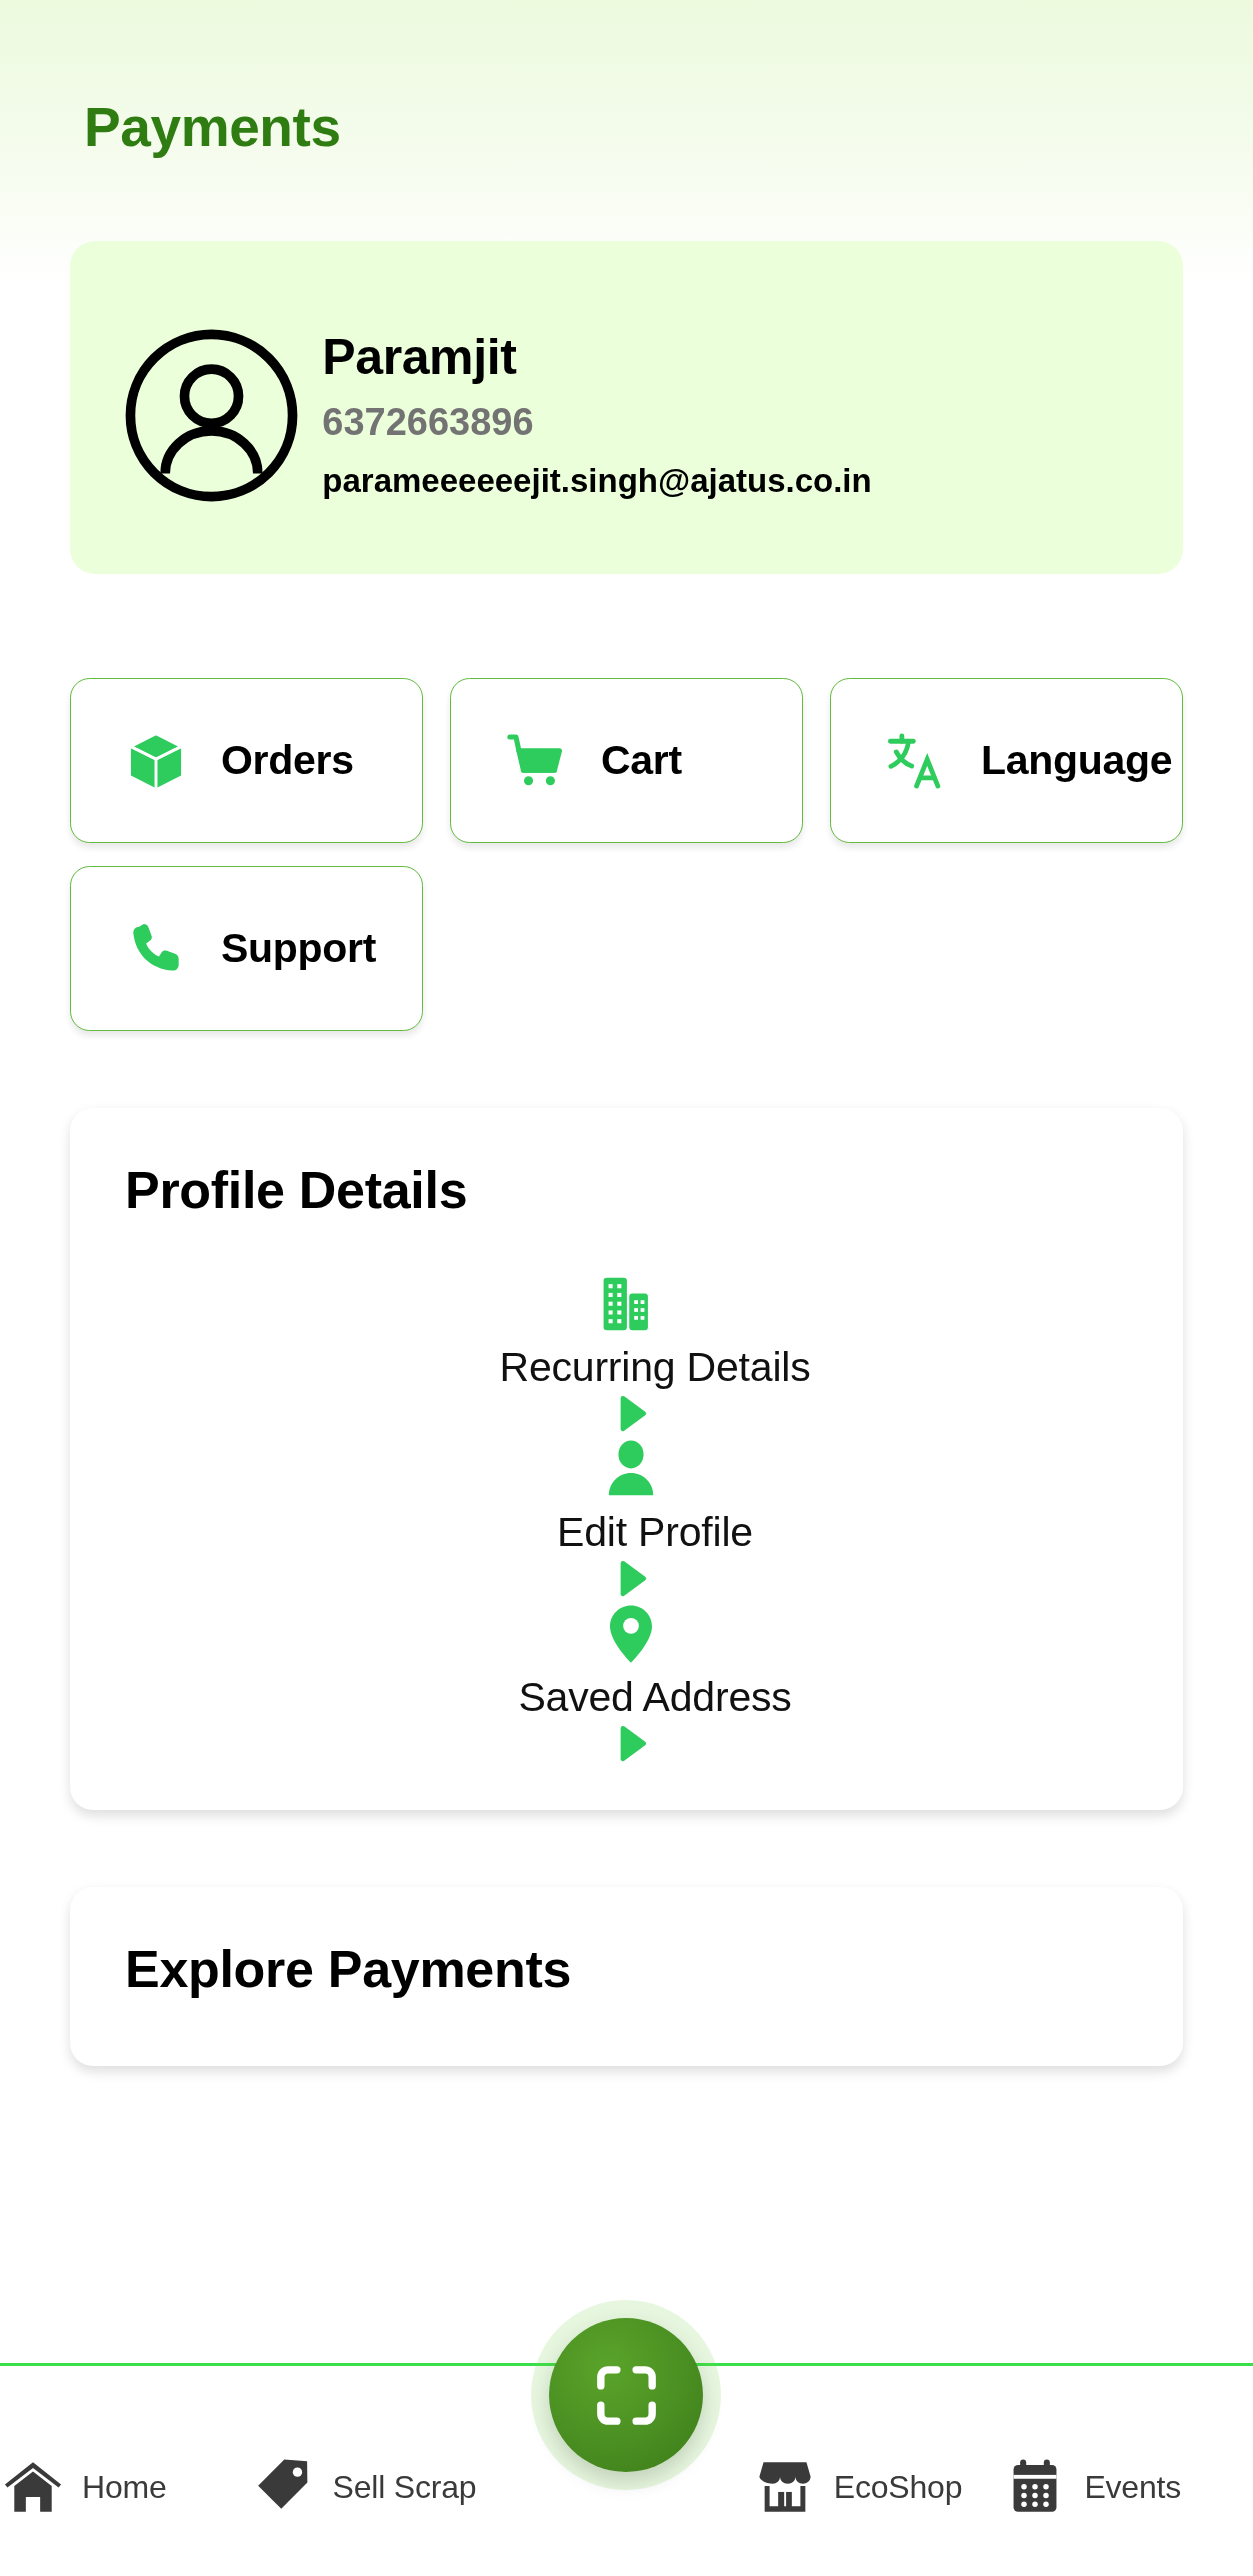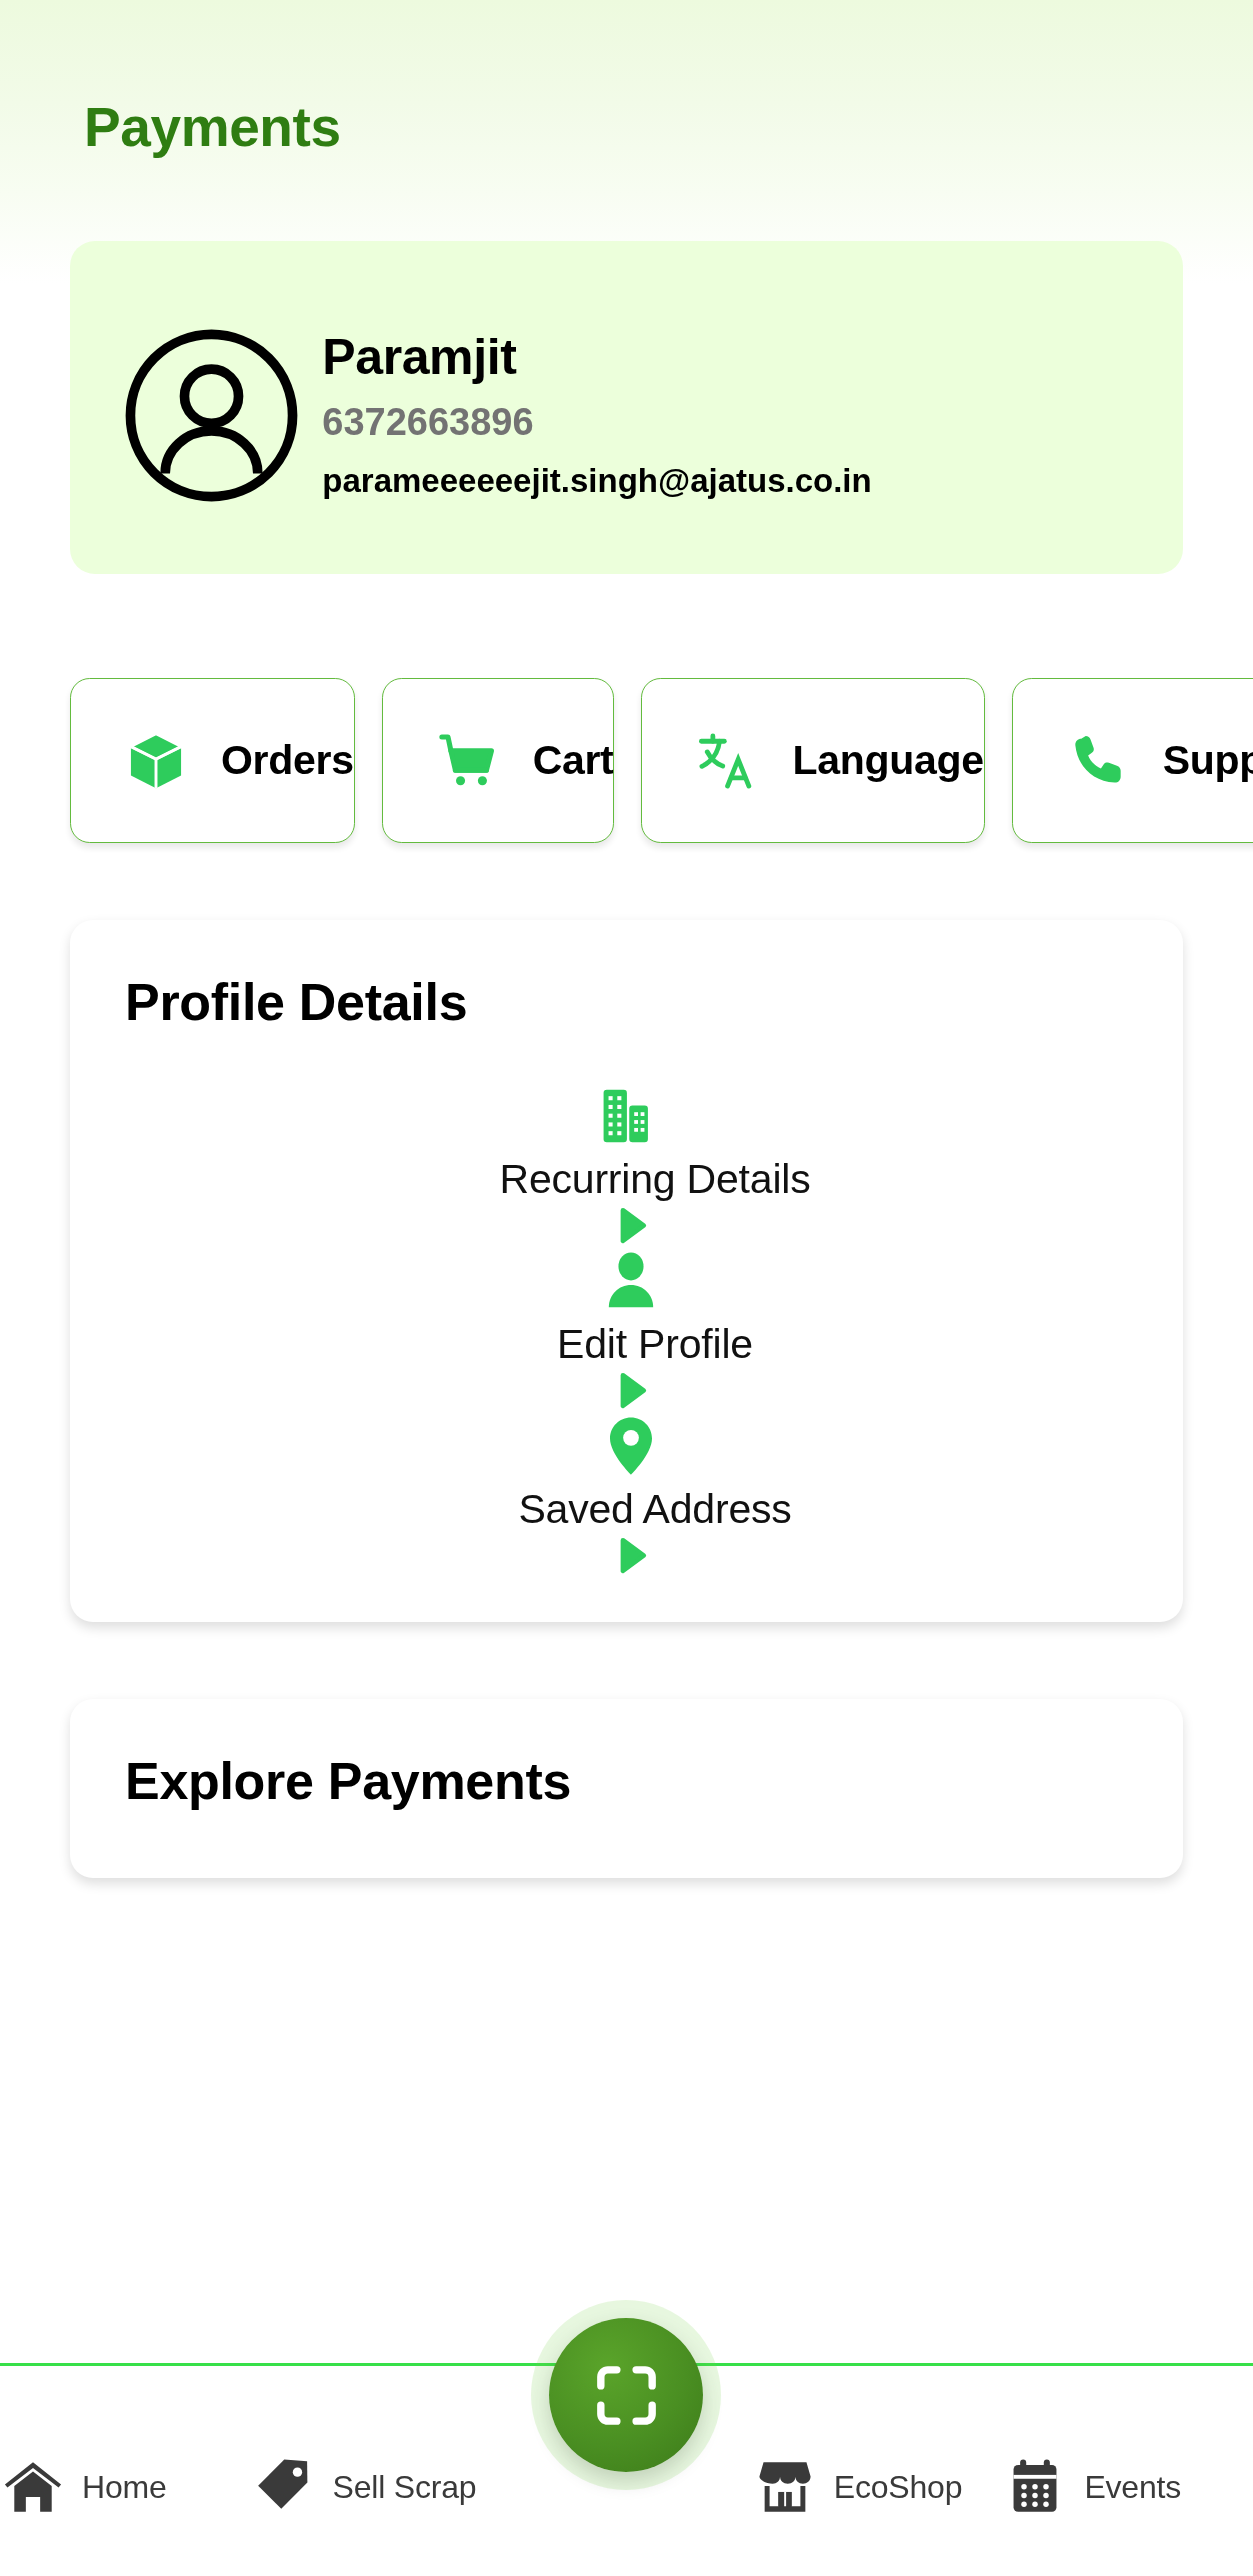--- a/index.html
+++ b/index.html
@@ -40,21 +40,21 @@
     margin-top:18px; line-height:1.1;
   }
   .profile-email {
     font-size:33px; font-weight:bold; color:#000;
     margin-top:19.7px; line-height:1.1;
   }
 
   
   .quick-grid {
     margin:104px 70px 0 70px;
-    display:grid; grid-template-columns:1fr 1fr 1fr 1fr;
+    display:grid; grid-template-columns:1fr 1fr 1fr;
     gap:23px 27px;
   }
   .quick-btn {
     height:165px; background:#ffffff;
     border:1.8px solid #63bb3e; border-radius:19.7px;
     display:flex; align-items:center;
     padding-left:50px; gap:30px;
     box-shadow:0 4.5px 6.3px rgba(0,0,0,0.09);
   }
   .quick-btn .qicon { width:70px; height:70px; flex:0 0 70px;

